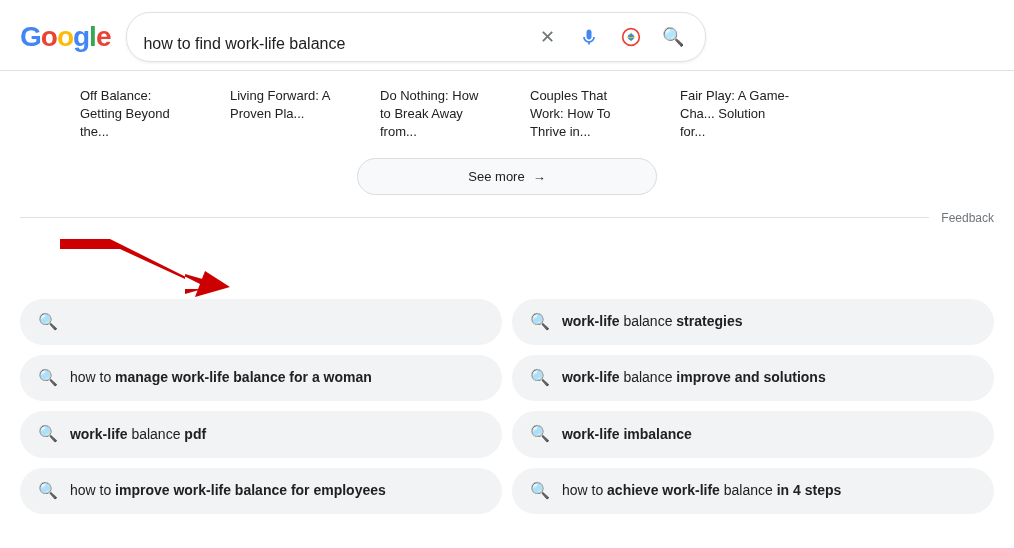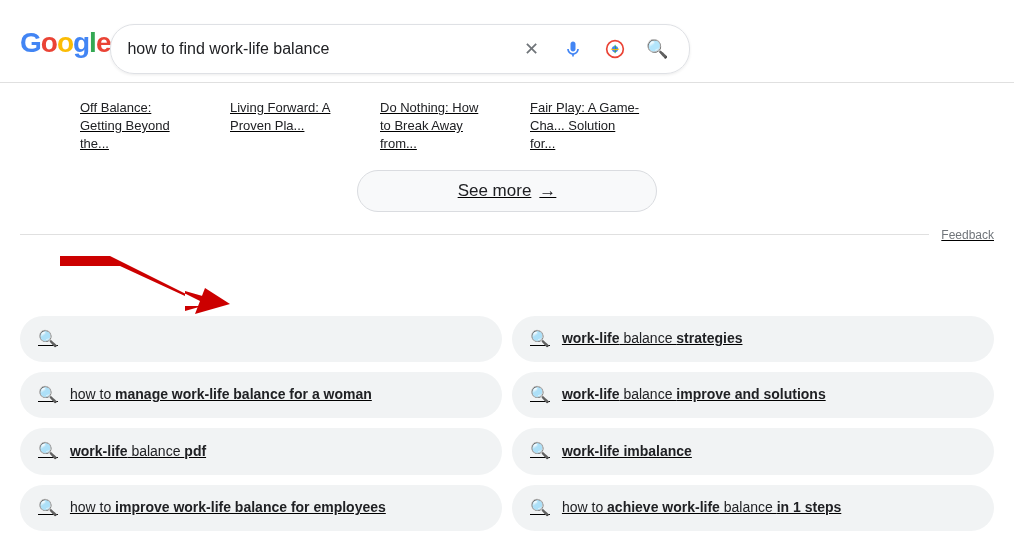--- a/index.html
+++ b/index.html
@@ -9,47 +9,47 @@
       width: 1014px;
       min-height: 548px;
       overflow: hidden;
     }
 
     
     .header {
       display: flex;
       align-items: center;
       padding: 12px 20px 8px 20px;
+      gap: 16px;
       border-bottom: 1px solid #e0e0e0;
     }
     .google-logo {
       font-size: 28px;
       font-weight: bold;
       letter-spacing: -1px;
       flex-shrink: 0;
       user-select: none;
     }
     .logo-g { color: #4285F4; }
     .logo-o1 { color: #EA4335; }
     .logo-o2 { color: #FBBC05; }
     .logo-g2 { color: #4285F4; }
     .logo-l { color: #34A853; }
     .logo-e { color: #EA4335; }
 
     .search-bar {
       display: flex;
-      align-items: center;
+      align-items: flex-end;
       border: 1px solid #dfe1e5;
       border-radius: 24px;
       padding: 8px 16px;
       flex: 1;
       max-width: 580px;
       gap: 8px;
       box-shadow: 0 1px 3px rgba(0,0,0,0.08);
-      margin-top: 12px;
     }
     .search-bar input {
       border: none;
       outline: none;
       font-size: 16px;
       flex: 1;
       color: #202124;
     }
     .search-icons {
       display: flex;
@@ -99,21 +99,21 @@
       padding: 8px 0 12px 0;
     }
     .see-more-btn {
       display: flex;
       align-items: center;
       gap: 8px;
       padding: 10px 28px;
       border: 1px solid #dadce0;
       border-radius: 24px;
       background: #f8f9fa;
-      font-size: 17px;
+      font-size: 13px;
       color: #202124;
       cursor: pointer;
       min-width: 300px;
       justify-content: center;
     }
 
     
     .divider-row {
       display: flex;
       align-items: center;
@@ -153,21 +153,20 @@
     .search-icon-small {
       color: #70757a;
       font-size: 16px;
       flex-shrink: 0;
     }
     .search-text b { font-weight: 700; }
 
     
     .main-content {
       position: relative;
-      text-decoration: underline;
     }
   </style>
 </head>
 <body>
 
 <div class="header">
   <div class="google-logo">
     <span class="logo-g">G</span><span class="logo-o1">o</span><span class="logo-o2">o</span><span class="logo-g2">g</span><span class="logo-l">l</span><span class="logo-e">e</span>
   </div>
   <div class="search-bar">
@@ -204,20 +203,23 @@
       <div class="book-item">
         <span>Off Balance: Getting Beyond the...</span>
       </div>
       <div class="book-item">
         <span>Living Forward: A Proven Pla...</span>
       </div>
       <div class="book-item">
         <span>Do Nothing: How to Break Away from...</span>
       </div>
       <div class="book-item">
+        <span>Couples That Work: How To Thrive in...</span>
+      </div>
+      <div class="book-item">
         <span>Fair Play: A Game-Cha... Solution for...</span>
       </div>
     </div>
   </div>
 
   <div class="see-more-container">
     <button class="see-more-btn">
       <span>See more</span>
       <span>→</span>
     </button>
@@ -268,17 +270,17 @@
       <span class="search-text"><b>work-life imbalance</b></span>
     </div>
 
     <div class="search-item">
       <span class="search-icon-small">🔍</span>
       <span class="search-text">how to <b>improve work-life balance for employees</b></span>
     </div>
 
     <div class="search-item">
       <span class="search-icon-small">🔍</span>
-      <span class="search-text">how to <b>achieve work-life</b> balance <b>in 1 steps</b></span>
+      <span class="search-text">how to <b>achieve work-life</b> balance <b>in 4 steps</b></span>
     </div>
 
   </div>
 </div>
 
 </body></html>

